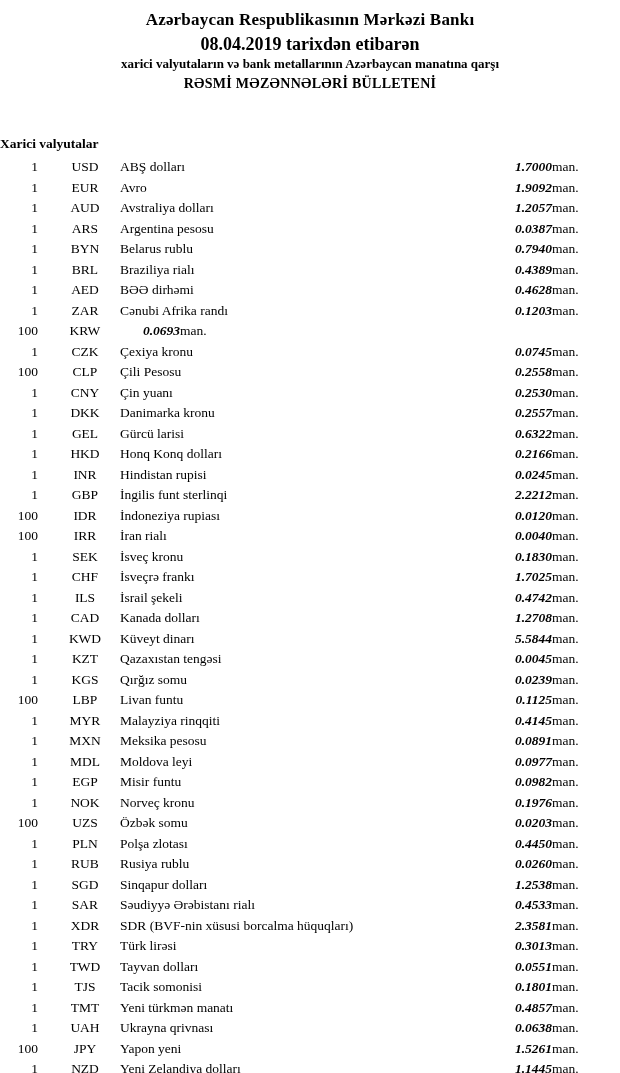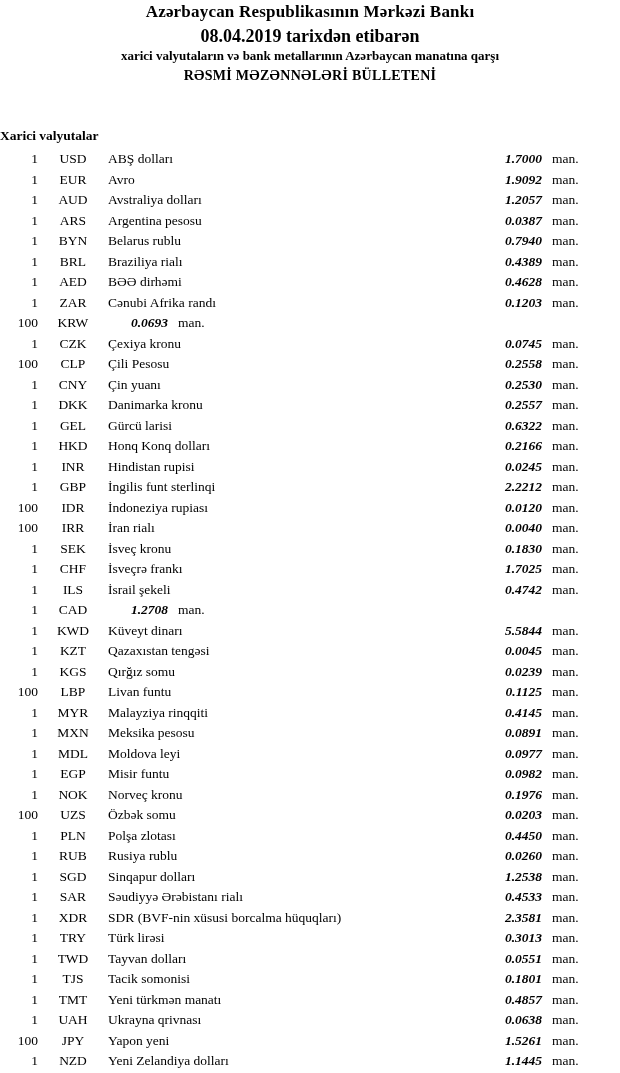--- a/index.html
+++ b/index.html
@@ -5,20 +5,21 @@
   html, body { margin: 0; padding: 0; background: #ffffff; }
   body {
     font-family: "Liberation Serif", "DejaVu Serif", serif;
     color: #000;
     -webkit-font-smoothing: antialiased;
   }
   .page {
     width: 620px;
     height: 1073px;
     box-sizing: border-box;
+    padding-top: 8px;
     overflow: hidden;
     background: #fff;
   }
   .header { text-align: center; }
   .title {
     font-size: 17px;
     font-weight: bold;
     line-height: 23px;
     letter-spacing: 0.2px;
   }
@@ -50,24 +51,24 @@
   }
   .row {
     display: flex;
     align-items: baseline;
     height: 20.5px;
     line-height: 20.5px;
     font-size: 13.5px;
     white-space: nowrap;
   }
   .qty   { width: 30px; text-align: right; flex: 0 0 auto; }
-  .code  { width: 46px; text-align: center; margin-left: 12px; flex: 0 0 auto; }
+  .code  { width: 46px; text-align: center; margin-left: 24px; flex: 0 0 auto; }
   .name  { flex: 1 1 auto; margin-left: 12px; overflow: hidden; text-overflow: ellipsis; }
   .rate  { width: 72px; text-align: right; font-weight: bold; font-style: italic; flex: 0 0 auto; }
-  .unit  { width: 40px; margin-left: 10px; flex: 0 0 auto; }
+  .unit  { width: 40px; flex: 0 0 auto; }
 </style>
 </head>
 <body>
 
 <div class="page">
   <div class="header">
     <div class="title">Azərbaycan Respublikasının Mərkəzi Bankı</div>
     <div class="date-line">08.04.2019 tarixdən etibarən</div>
     <div class="subtitle">xarici valyutaların və bank metallarının Azərbaycan manatına qarşı</div>
     <div class="bulletin">RƏSMİ MƏZƏNNƏLƏRİ BÜLLETENİ</div>
@@ -225,20 +226,21 @@
       <div class="row">
         <span class="qty">1</span>
         <span class="code">ILS</span>
         <span class="name">İsrail şekeli</span>
         <span class="rate">0.4742</span>
         <span class="unit">man.</span>
       </div>
       <div class="row">
         <span class="qty">1</span>
         <span class="code">CAD</span>
+        <span class="name">Kanada dolları</span>
         <span class="rate">1.2708</span>
         <span class="unit">man.</span>
       </div>
       <div class="row">
         <span class="qty">1</span>
         <span class="code">KWD</span>
         <span class="name">Küveyt dinarı</span>
         <span class="rate">5.5844</span>
         <span class="unit">man.</span>
       </div>

